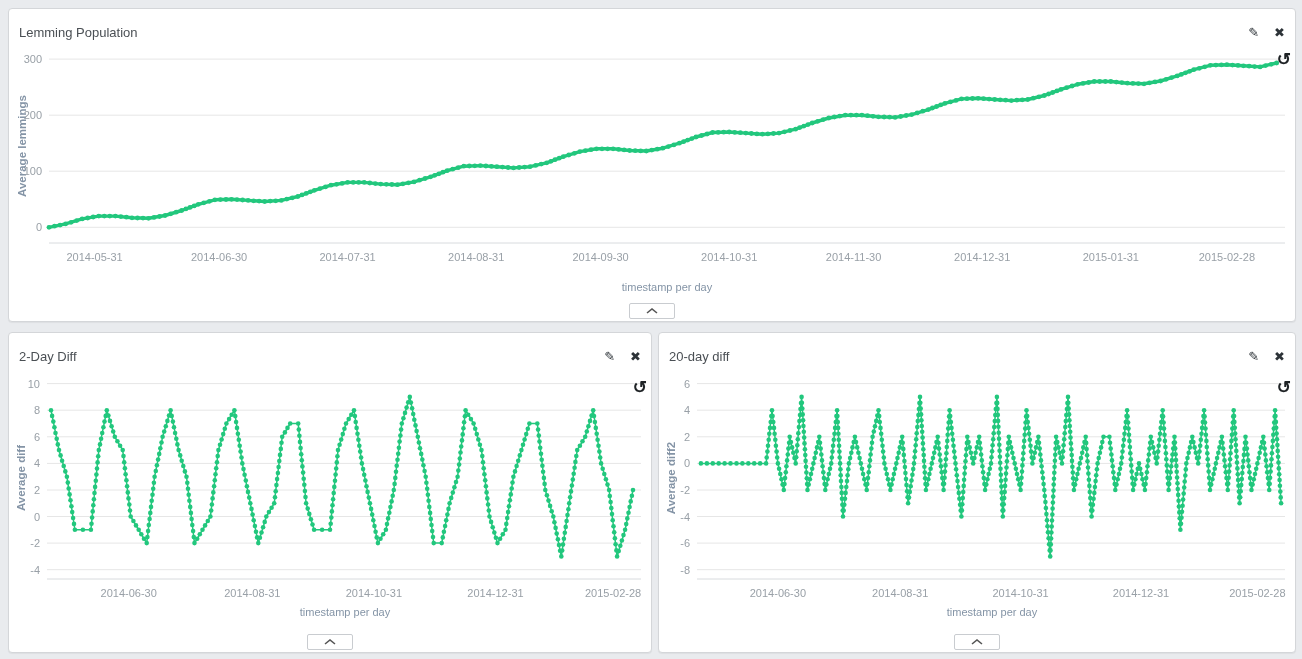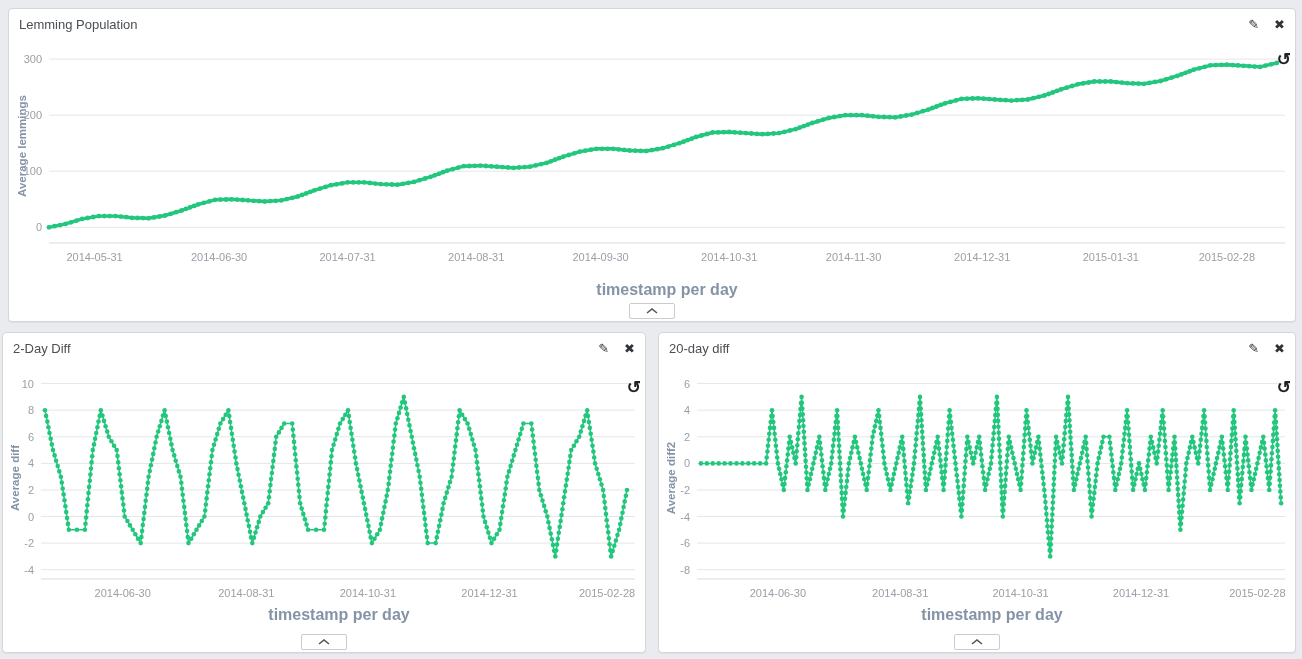--- a/index.html
+++ b/index.html
@@ -7,37 +7,37 @@
     width:1302px;height:659px;position:relative;overflow:hidden;
     background:#e9ebee;
     font-family:"Liberation Sans",sans-serif;
   }
   .panel{
     position:absolute;background:#fff;
     border:1px solid #d4d6d9;border-radius:4px;
     box-shadow:0 1px 1px rgba(0,0,0,.05);
   }
   .panel-top{left:8px;top:8px;width:1286px;height:312px}
-  .panel-bl{left:2px;top:332px;width:642px;height:319px}
+  .panel-bl{left:8px;top:332px;width:642px;height:319px}
   .panel-br{left:658px;top:332px;width:636px;height:319px}
-  .phead{display:flex;justify-content:space-between;align-items:center;height:30px;padding:0 10px}
+  .phead{display:flex;justify-content:space-between;align-items:center;height:30px;padding:8px 10px}
   .ptitle{font-size:13px;color:#4a4f54}
   .pacts{display:flex;gap:15px;align-items:center}
   .icon-btn{font-size:13px;color:#2d3338;cursor:pointer;line-height:1}
   svg.chart{display:block;position:absolute;left:0;top:30px}
   svg text{font-family:"Liberation Sans",sans-serif}
   .ylabel{
     position:absolute;white-space:nowrap;font-size:11.5px;font-weight:bold;color:#8494a6;
     transform:translate(-50%,-50%) rotate(-90deg);
   }
   .panel-top .ylabel{left:13px;top:137px}
   .panel-bl .ylabel,.panel-br .ylabel{left:12px;top:145px}
   .xlabel{
     position:absolute;left:40px;right:10px;text-align:center;
-    font-size:16px;font-weight:bold;color:#8494a6;
+    font-size:11px;font-weight:normal;color:#8494a6;
   }
   .panel-top .xlabel{top:272px}
   .panel-bl .xlabel,.panel-br .xlabel{top:273px}
   .history-icon{
     position:absolute;right:4px;font-size:17px;font-weight:bold;color:#1f2326;
     cursor:pointer;line-height:1;
   }
   .panel-top .history-icon{top:42px}
   .panel-bl .history-icon,.panel-br .history-icon{top:46px}
   .collapse-btn{

